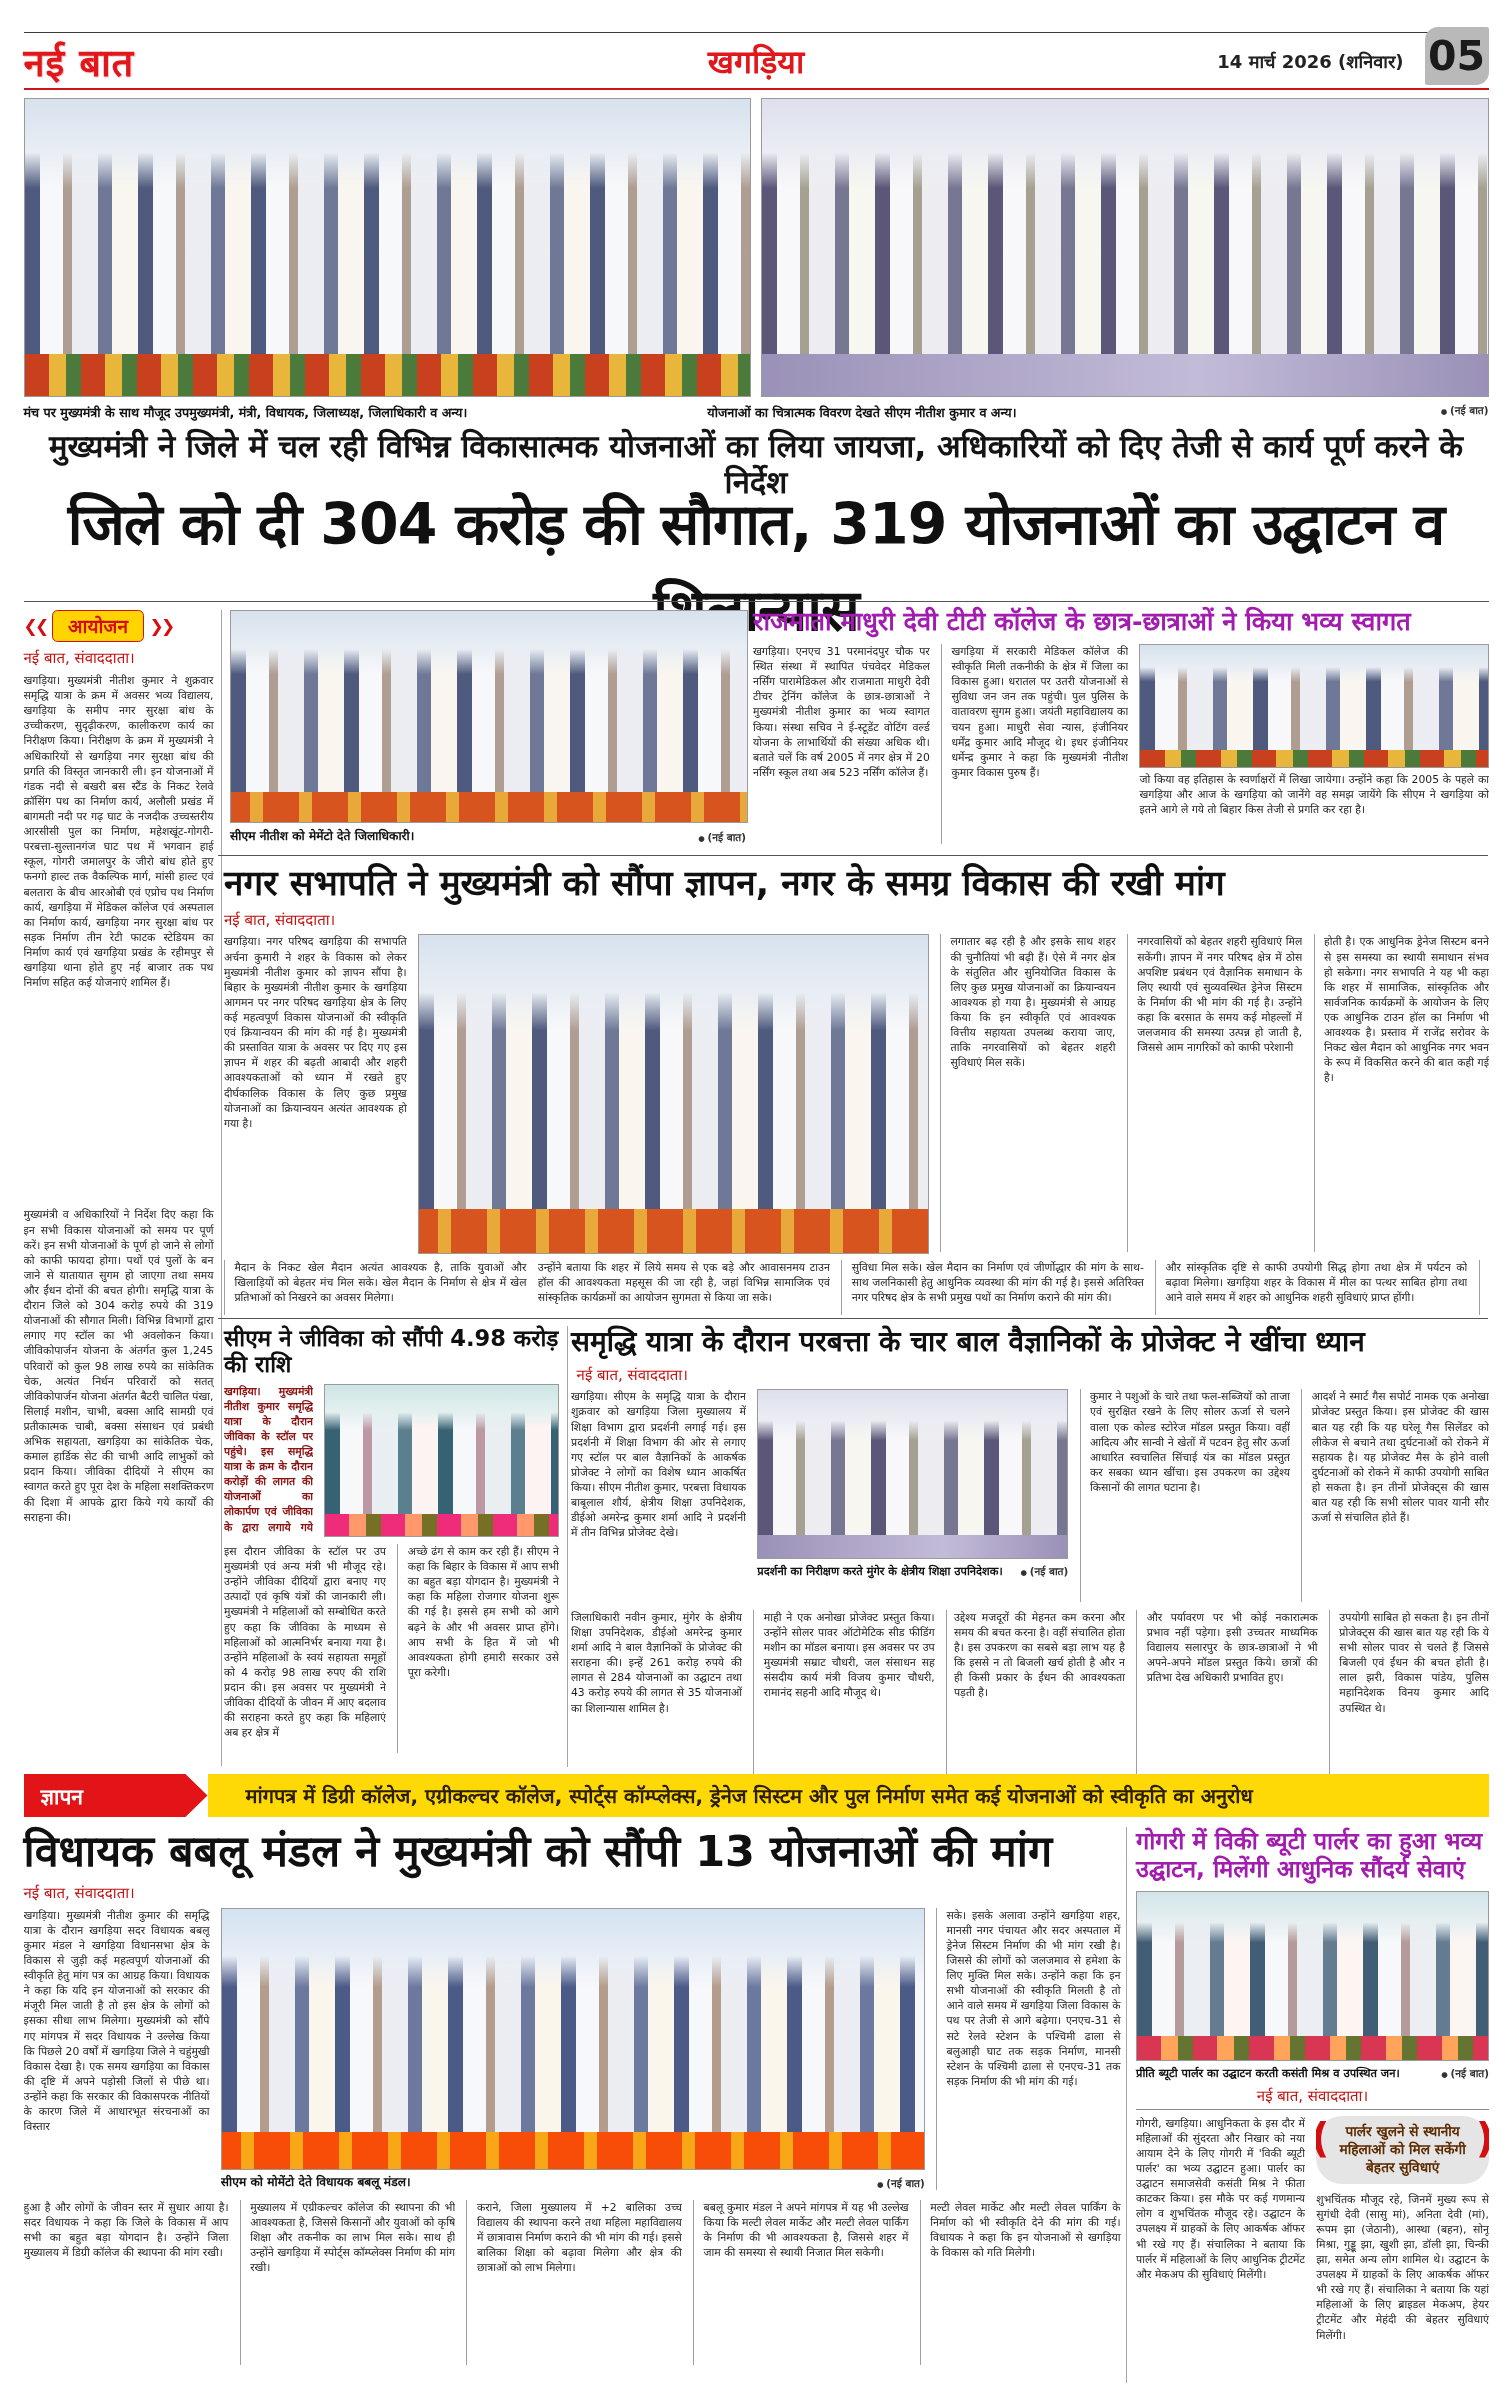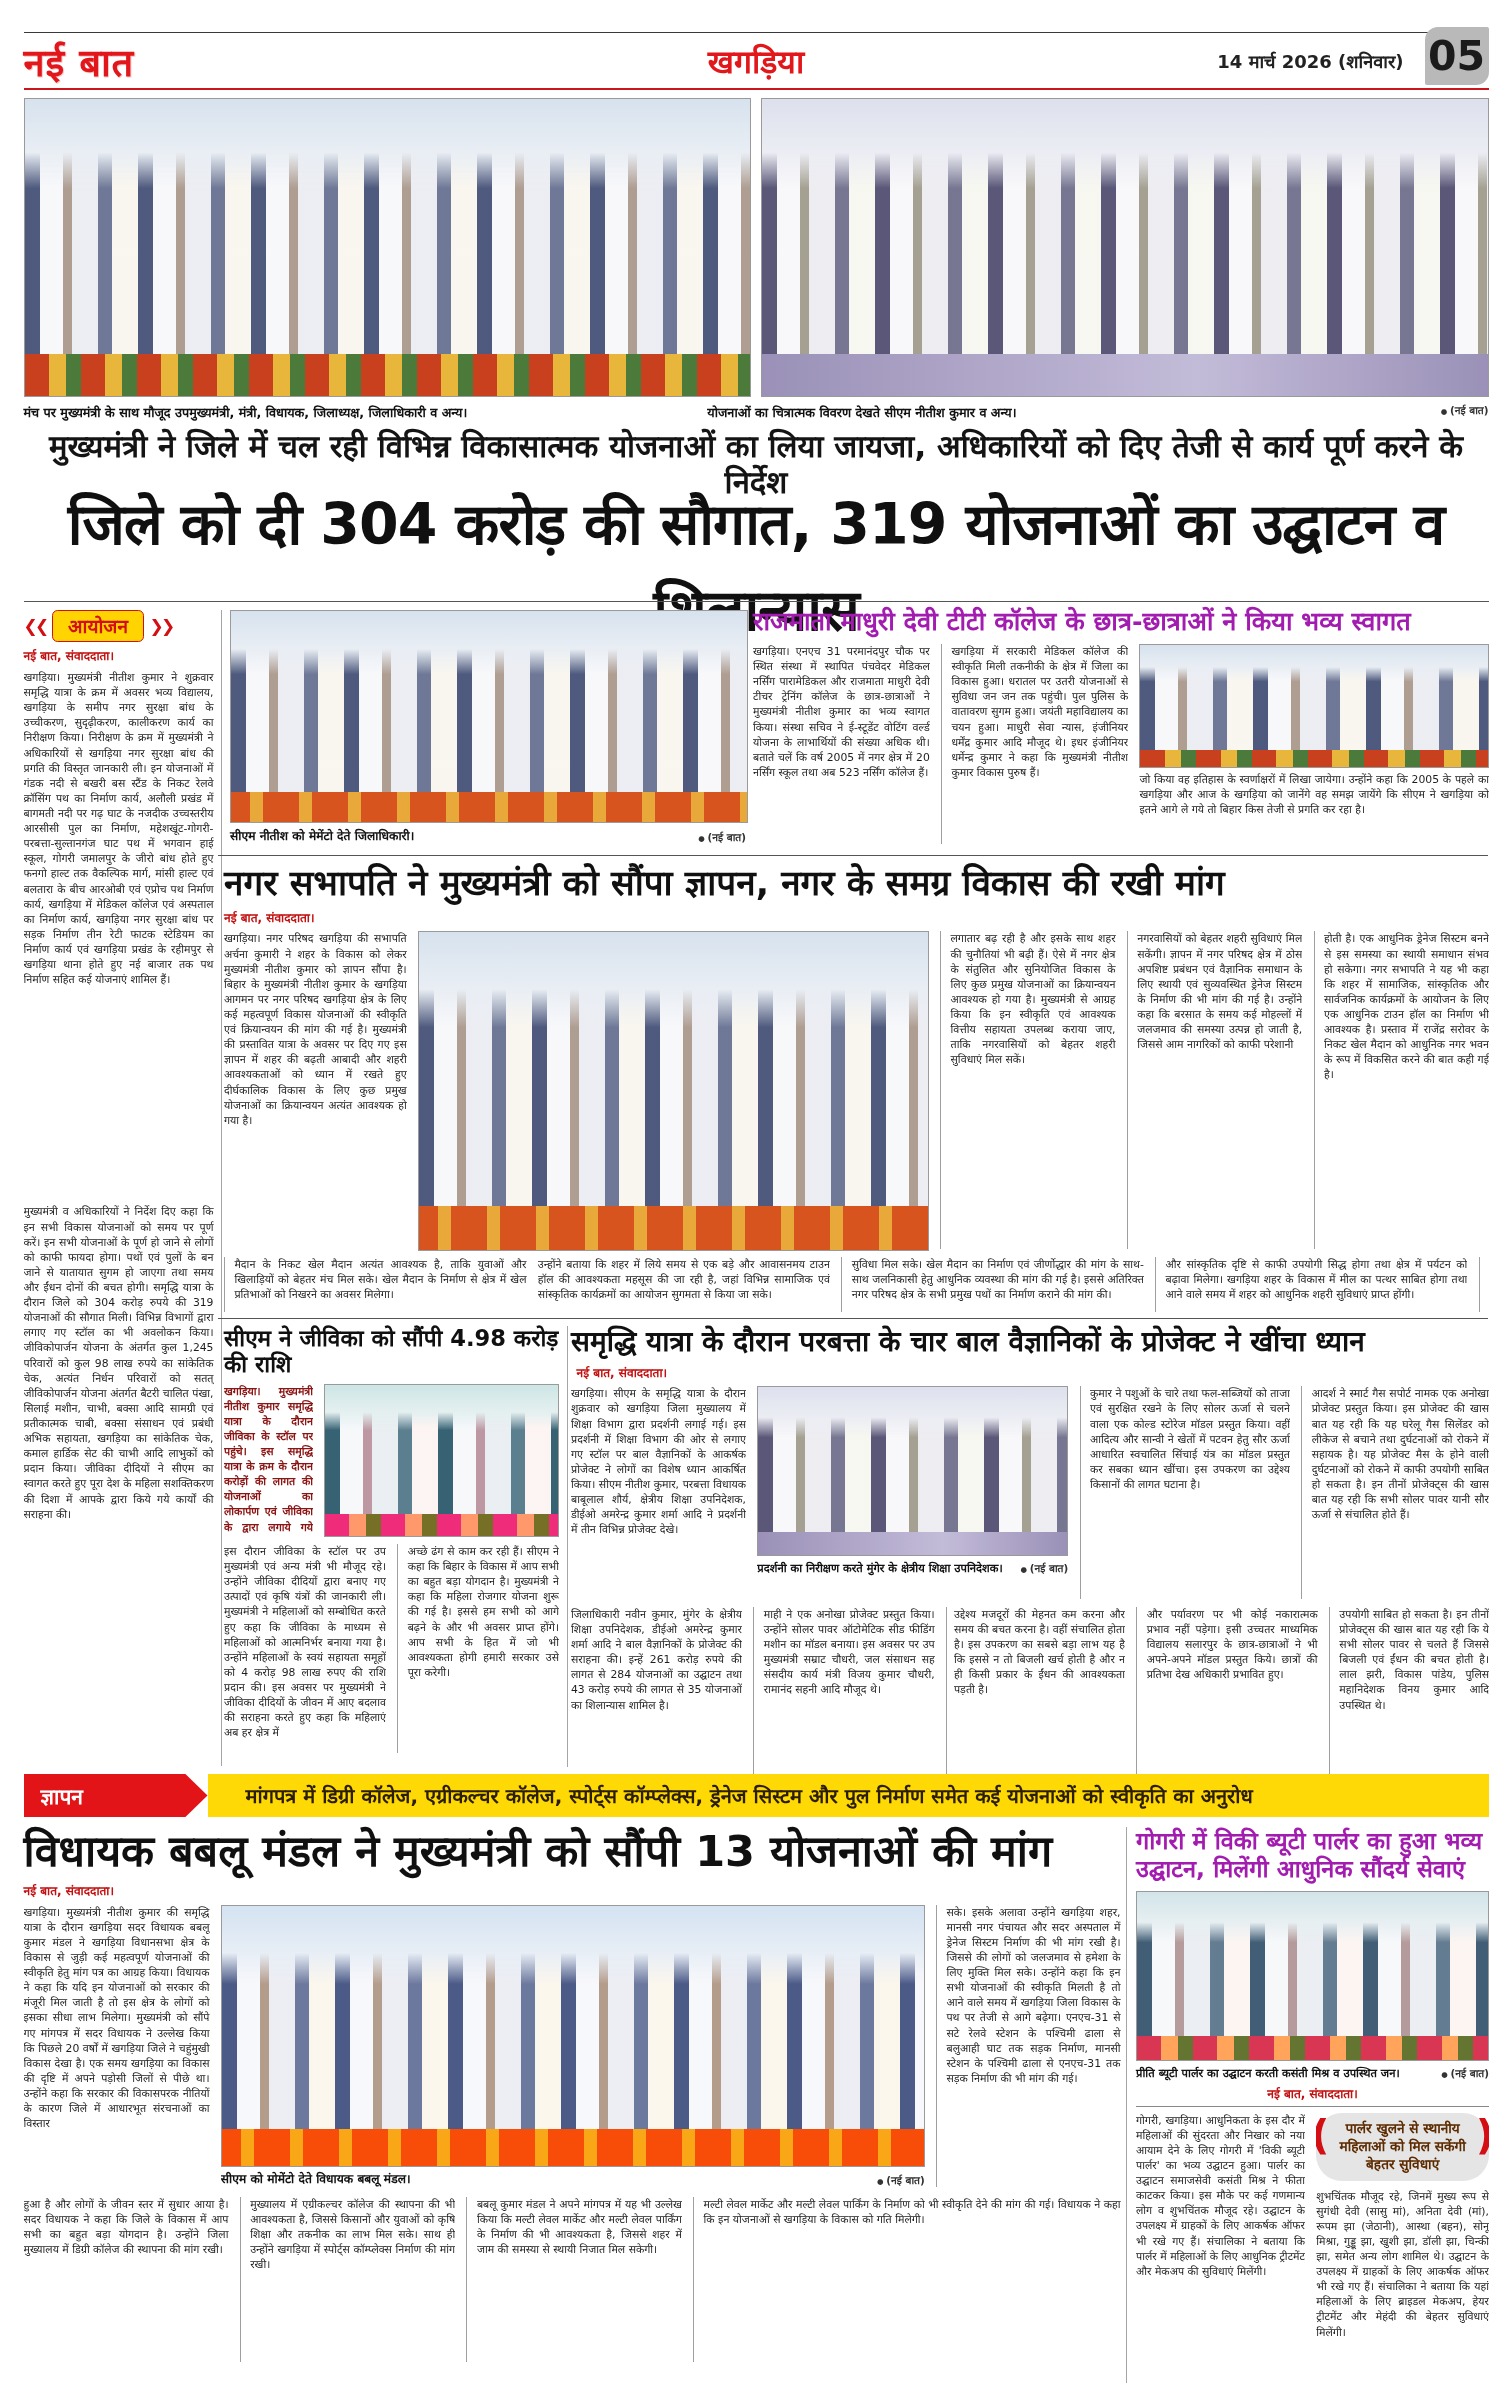--- a/index.html
+++ b/index.html
@@ -41,21 +41,21 @@
   
   .kicker{position:absolute;left:23.5px;top:429px;width:1465px;text-align:center;
           font-size:31px;font-weight:800;color:#141414;line-height:1.15;}
   .mainhead{position:absolute;left:23.5px;top:482px;width:1465px;text-align:center;
             font-size:57px;font-weight:900;color:#101010;letter-spacing:-0.9px;line-height:1.5;}
   .rule{position:absolute;left:23.5px;width:1465px;border-top:1.4px solid #555;}
   
   .tag{display:inline-flex;align-items:center;gap:5.6px;font-size:19px;font-weight:900;color:#d40f13;}
   .tag .box{background:#ffd400;border:1.4px solid #d40f13;border-radius:5.6px;padding:1.9px 15px;}
   .tag .chev{color:#d40f13;font-size:17px;font-weight:900;letter-spacing:-2.8px;}
-  .byline{font-size:12px;font-weight:700;color:#c31111;margin:5.6px 0;}
+  .byline{font-size:15px;font-weight:400;color:#c31111;margin:5.6px 0;}
   .body{font-size:10.8px;line-height:1.4;text-align:justify;color:#1d1d1d;overflow:hidden;}
   .colrow{display:flex;gap:11.3px;}
   .colrow > div{overflow:hidden;}
   .vsep{border-left:0.9px solid #9f9f9f;}
   .subhead-blue{font-size:25.4px;font-weight:900;color:#a21caf;line-height:1.2;}
   .subhead-blk{font-weight:900;color:#101010;line-height:1.15;}
   .pcaption{font-size:12.2px;font-weight:700;color:#111;display:flex;align-items:flex-end;}
   
   .ystrip{position:absolute;left:23.5px;top:1774px;width:1465px;height:43px;display:flex;align-items:stretch;}
   .ystrip .lbl{background:#e21417;color:#fff;font-size:21px;font-weight:900;display:flex;align-items:center;
@@ -216,20 +216,21 @@
         <div class="pcaption" style="margin-top:3.8px;">
           <span>सीएम को मोमेंटो देते विधायक बबलू मंडल।</span>
           <span class="credit">(नई बात)</span>
         </div>
       </div>
       <div class="body vsep" style="flex:1;height:282px;padding-left:9.4px;">सके। इसके अलावा उन्होंने खगड़िया शहर, मानसी नगर पंचायत और सदर अस्पताल में ड्रेनेज सिस्टम निर्माण की भी मांग रखी है। जिससे की लोगों को जलजमाव से हमेशा के लिए मुक्ति मिल सके। उन्होंने कहा कि इन सभी योजनाओं की स्वीकृति मिलती है तो आने वाले समय में खगड़िया जिला विकास के पथ पर तेजी से आगे बढ़ेगा। एनएच-31 से सटे रेलवे स्टेशन के पश्चिमी ढाला से बलुआही घाट तक सड़क निर्माण, मानसी स्टेशन के पश्चिमी ढाला से एनएच-31 तक सड़क निर्माण की भी मांग की गई।</div>
     </div>
     <div class="colrow" style="margin-top:9.4px;">
       <div class="body" style="width:205px;height:165px;">हुआ है और लोगों के जीवन स्तर में सुधार आया है। सदर विधायक ने कहा कि जिले के विकास में आप सभी का बहुत बड़ा योगदान है। उन्होंने जिला मुख्यालय में डिग्री कॉलेज की स्थापना की मांग रखी।</div>
       <div class="body vsep" style="width:205px;height:165px;padding-left:9.4px;">मुख्यालय में एग्रीकल्चर कॉलेज की स्थापना की भी आवश्यकता है, जिससे किसानों और युवाओं को कृषि शिक्षा और तकनीक का लाभ मिल सके। साथ ही उन्होंने खगड़िया में स्पोर्ट्स कॉम्प्लेक्स निर्माण की मांग रखी।</div>
+      <div class="body vsep" style="width:205px;height:165px;padding-left:9.4px;">कराने, जिला मुख्यालय में +2 बालिका उच्च विद्यालय की स्थापना करने तथा महिला महाविद्यालय में छात्रावास निर्माण कराने की भी मांग की गई। इससे बालिका शिक्षा को बढ़ावा मिलेगा और क्षेत्र की छात्राओं को लाभ मिलेगा।</div>
       <div class="body vsep" style="width:205px;height:165px;padding-left:9.4px;">बबलू कुमार मंडल ने अपने मांगपत्र में यह भी उल्लेख किया कि मल्टी लेवल मार्केट और मल्टी लेवल पार्किंग के निर्माण की भी आवश्यकता है, जिससे शहर में जाम की समस्या से स्थायी निजात मिल सकेगी।</div>
       <div class="body vsep" style="flex:1;height:165px;padding-left:9.4px;">मल्टी लेवल मार्केट और मल्टी लेवल पार्किंग के निर्माण को भी स्वीकृति देने की मांग की गई। विधायक ने कहा कि इन योजनाओं से खगड़िया के विकास को गति मिलेगी।</div>
     </div>
   </div>
 
   <div style="position:absolute;left:1126px;top:1827px;height:556px;border-left:0.9px solid #a5a5a5;"></div>
 
   <div style="position:absolute;left:1136px;top:1827px;width:353px;">
     <div class="subhead-blue" style="font-size:23.5px;">गोगरी में विकी ब्यूटी पार्लर का हुआ भव्य उद्घाटन, मिलेंगी आधुनिक सौंदर्य सेवाएं</div>
     <div class="photo" style="height:168px;margin-top:7.5px;">

